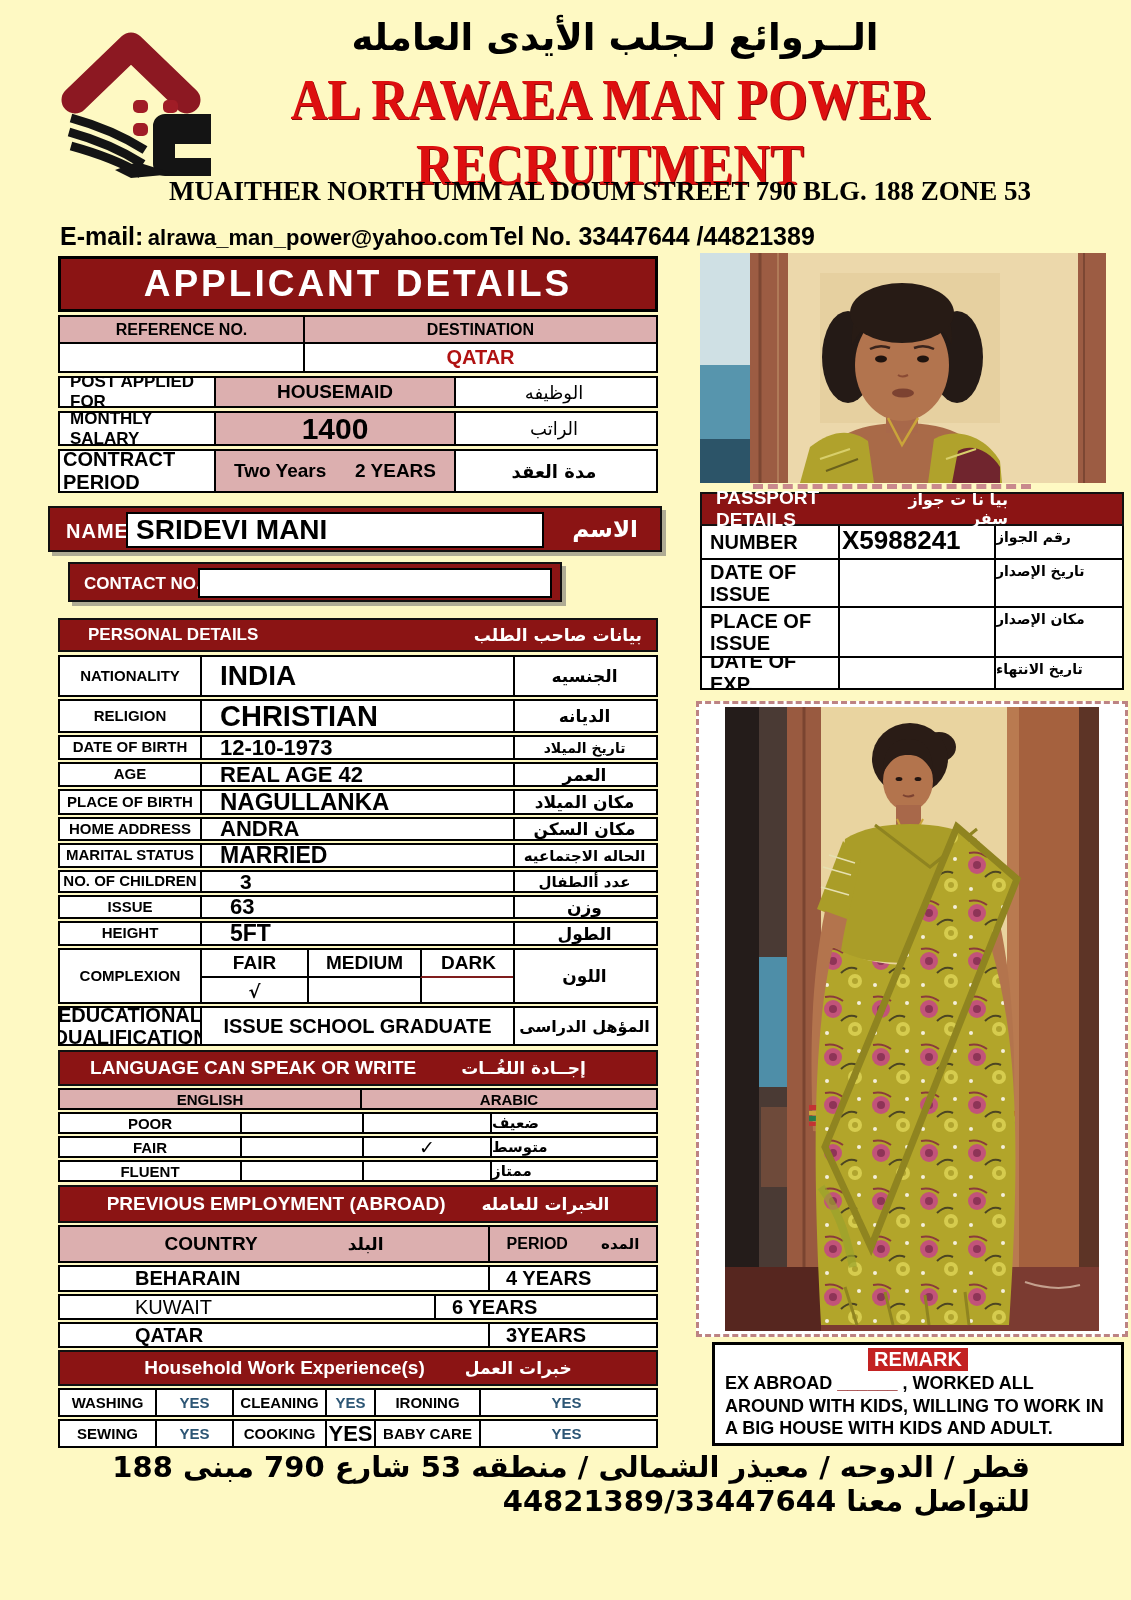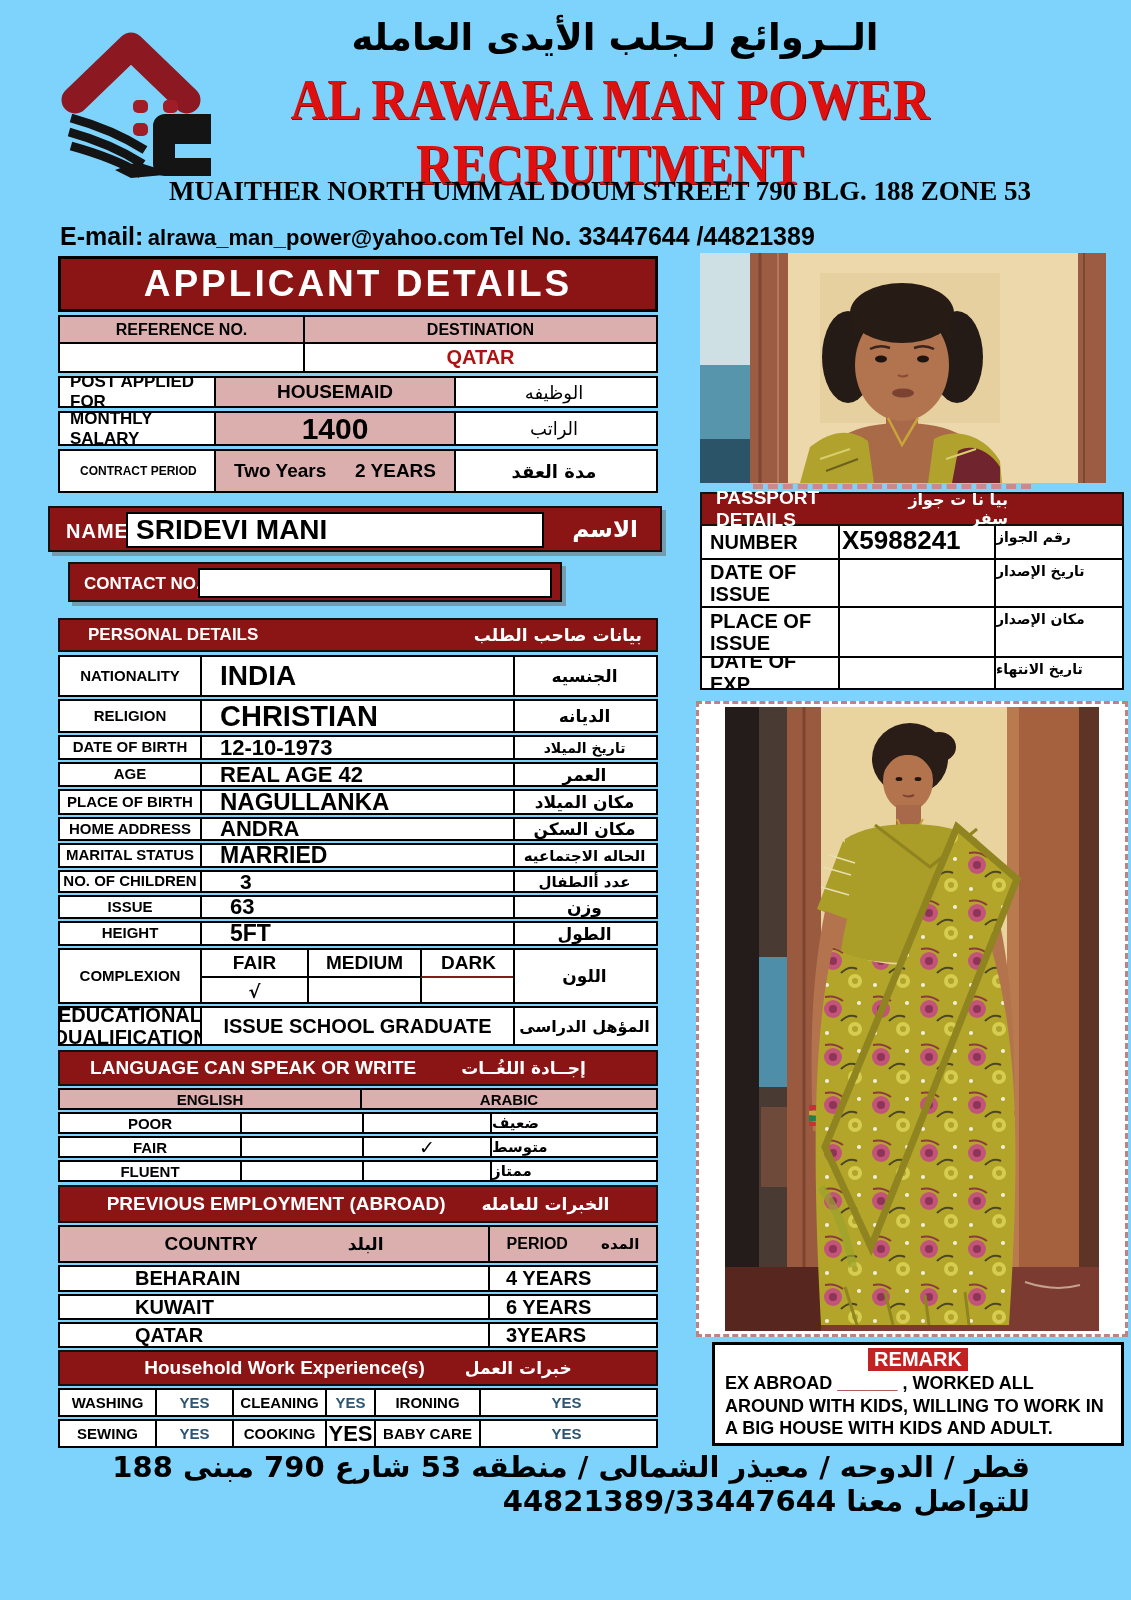--- a/index.html
+++ b/index.html
@@ -1,17 +1,17 @@
 <!DOCTYPE html>
 <html><head>
 <meta charset="utf-8">
 <style>
   html,body{margin:0;padding:0;background:#fff}
   *{box-sizing:border-box}
-  .page{position:relative;width:1131px;height:1600px;background:#7dd3fc;overflow:hidden;
+  .page{position:relative;width:1131px;height:1600px;background:#fef9c3;overflow:hidden;
         font-family:"Liberation Sans",sans-serif;color:#000}
   .abs{position:absolute}
   .ar{font-family:"DejaVu Sans",sans-serif}
   .maroon{background:#8b1414;color:#fff;border:2px solid #111}
   .pink{background:#dcafaf}
   .flex{display:flex}
   .trow{display:flex;border:2px solid #000;background:#fff}
   .cell{display:flex;align-items:center;overflow:hidden}
   .cc{justify-content:center;text-align:center}
   .vline{border-left:2px solid #000}
@@ -85,21 +85,21 @@
       <div class="cell" style="width:154px;font-weight:bold;font-size:17px;padding-left:10px">POST APPLIED FOR</div>
       <div class="cell cc pink vline" style="width:240px;font-weight:bold;font-size:19px">HOUSEMAID</div>
       <div class="cell cc ar vline" style="width:198px;font-size:18px" dir="rtl">الوظيفه</div>
     </div>
     <div class="trow" style="height:35px;margin-top:3px">
       <div class="cell" style="width:154px;font-weight:bold;font-size:17px;padding-left:10px">MONTHLY SALARY</div>
       <div class="cell cc pink vline" style="width:240px;font-weight:bold;font-size:30px">1400</div>
       <div class="cell cc ar vline" style="width:198px;font-size:18px" dir="rtl">الراتب</div>
     </div>
     <div class="trow" style="height:44px;margin-top:3px">
-      <div class="cell" style="width:154px;font-weight:bold;font-size:12px;padding-left:20px">CONTRACT PERIOD</div>
+      <div class="cell" style="width:154px;font-weight:bold;font-size:20px;padding-left:3px">CONTRACT PERIOD</div>
       <div class="cell pink vline" style="width:240px;font-weight:bold;font-size:19px;justify-content:space-between;padding:0 18px">
         <span>Two Years</span>
         <span>2 YEARS</span>
       </div>
       <div class="cell cc ar vline" style="width:198px;font-size:18px;font-weight:bold" dir="rtl">مدة العقد</div>
     </div>
   </div>
 
   <div class="abs maroon shadow" style="left:48px;top:506px;width:614px;height:46px">
     <span style="position:absolute;left:16px;top:12px;font-weight:bold;font-size:20px;letter-spacing:1px">NAME</span>
@@ -237,21 +237,21 @@
       <div class="cell pink vline" style="width:168px;justify-content:space-around">
         <span style="font-weight:bold;font-size:16px">PERIOD</span>
         <span class="ar" style="font-size:15px;font-weight:bold" dir="rtl">المده</span>
       </div>
     </div>
     <div class="trow" style="height:27px;margin-top:2px">
       <div class="cell" style="width:428px;font-weight:bold;font-size:20px;padding-left:75px">BEHARAIN</div>
       <div class="cell vline" style="width:168px;font-weight:bold;font-size:20px;padding-left:16px">4 YEARS</div>
     </div>
     <div class="trow" style="height:26px;margin-top:2px">
-      <div class="cell" style="width:428px;font-weight:bold;font-size:20px;padding-left:75px">KUWAIT</div>
+      <div class="cell" style="width:374px;font-weight:normal;font-size:20px;padding-left:75px">KUWAIT</div>
       <div class="cell vline" style="width:168px;font-weight:bold;font-size:20px;padding-left:16px">6 YEARS</div>
     </div>
     <div class="trow" style="height:26px;margin-top:2px">
       <div class="cell" style="width:428px;font-weight:bold;font-size:20px;padding-left:75px">QATAR</div>
       <div class="cell vline" style="width:168px;font-weight:bold;font-size:20px;padding-left:16px">3YEARS</div>
     </div>
   </div>
 
   <div class="abs" style="left:58px;top:1350px;width:600px">
     <div class="maroon flex" style="height:36px;align-items:center;justify-content:center;gap:40px">

